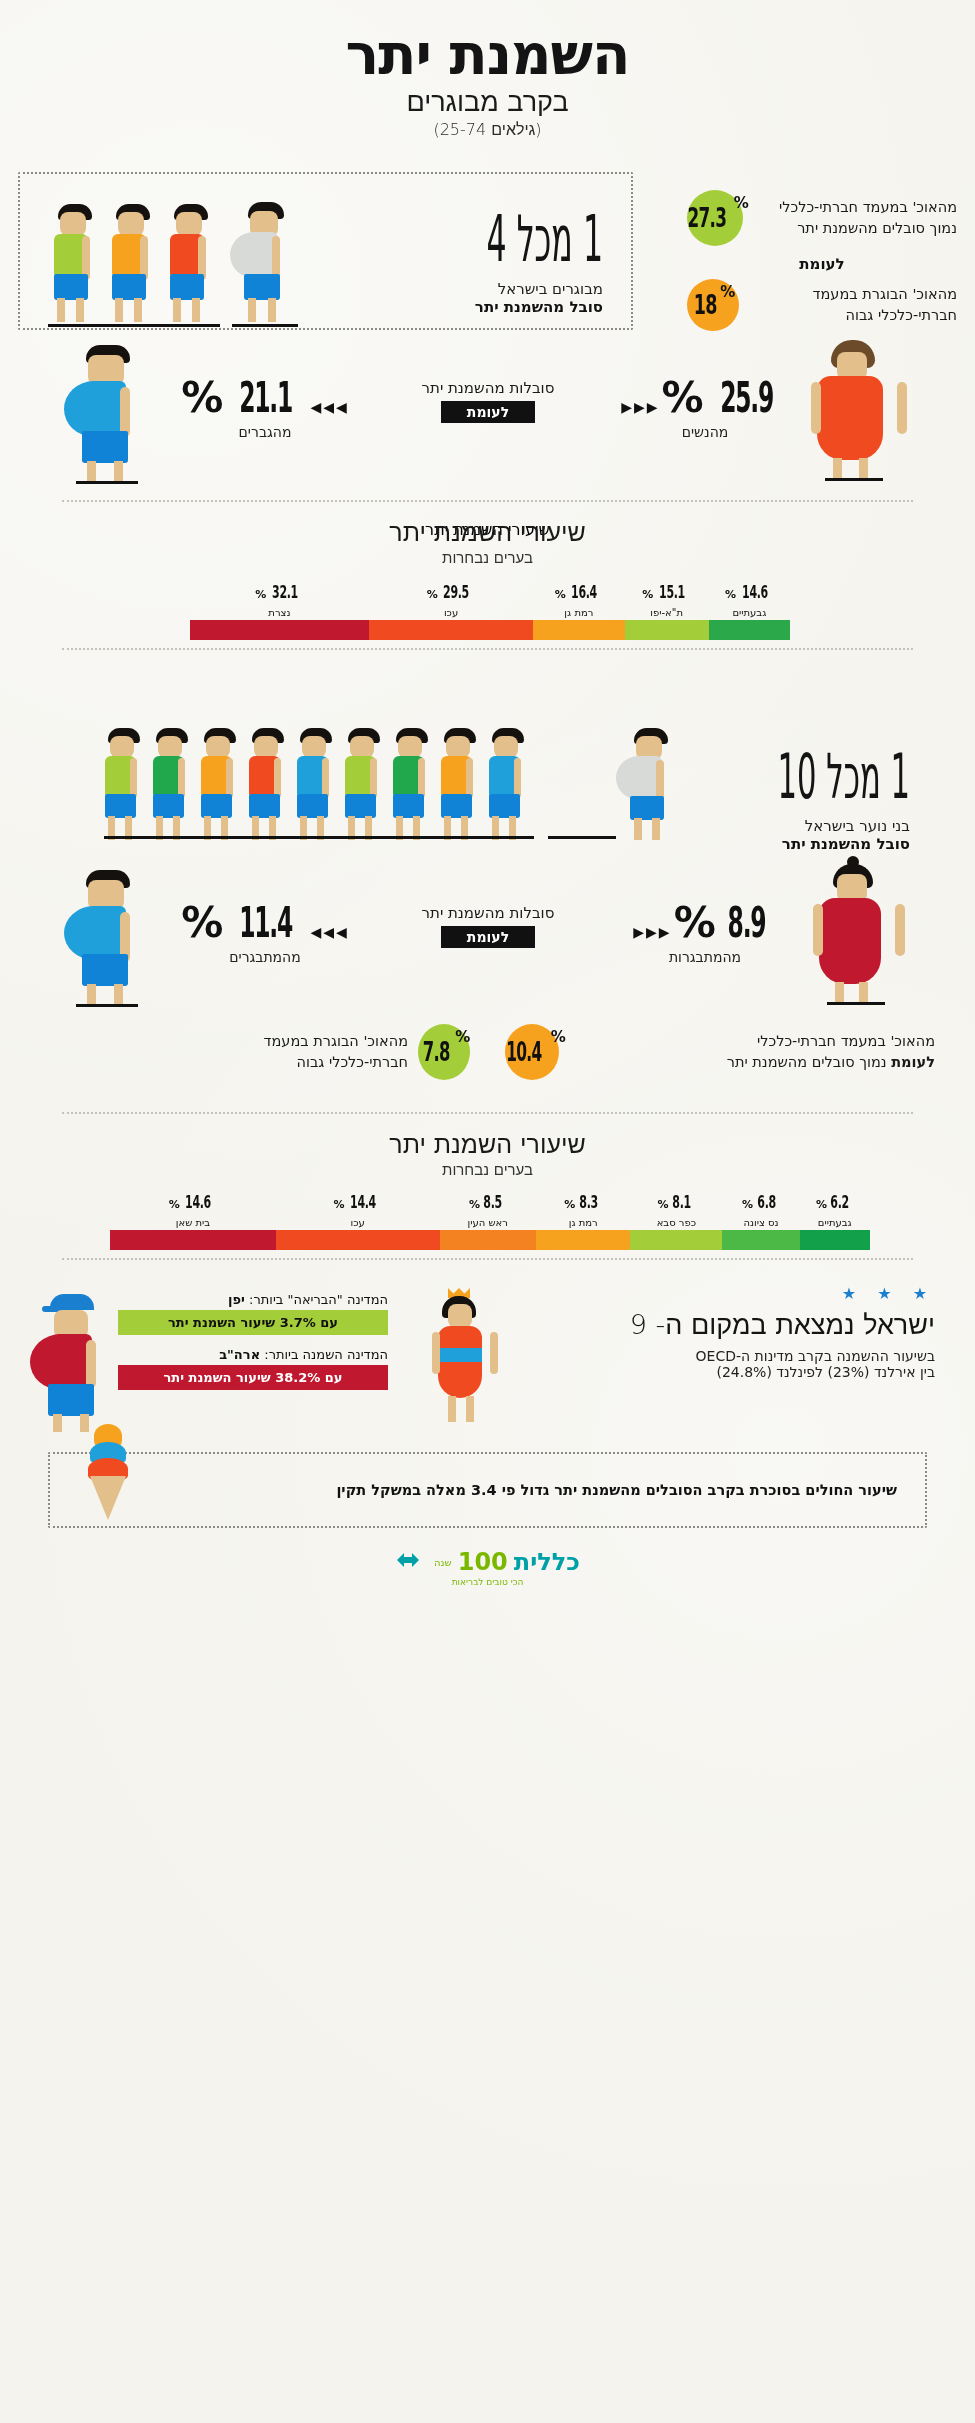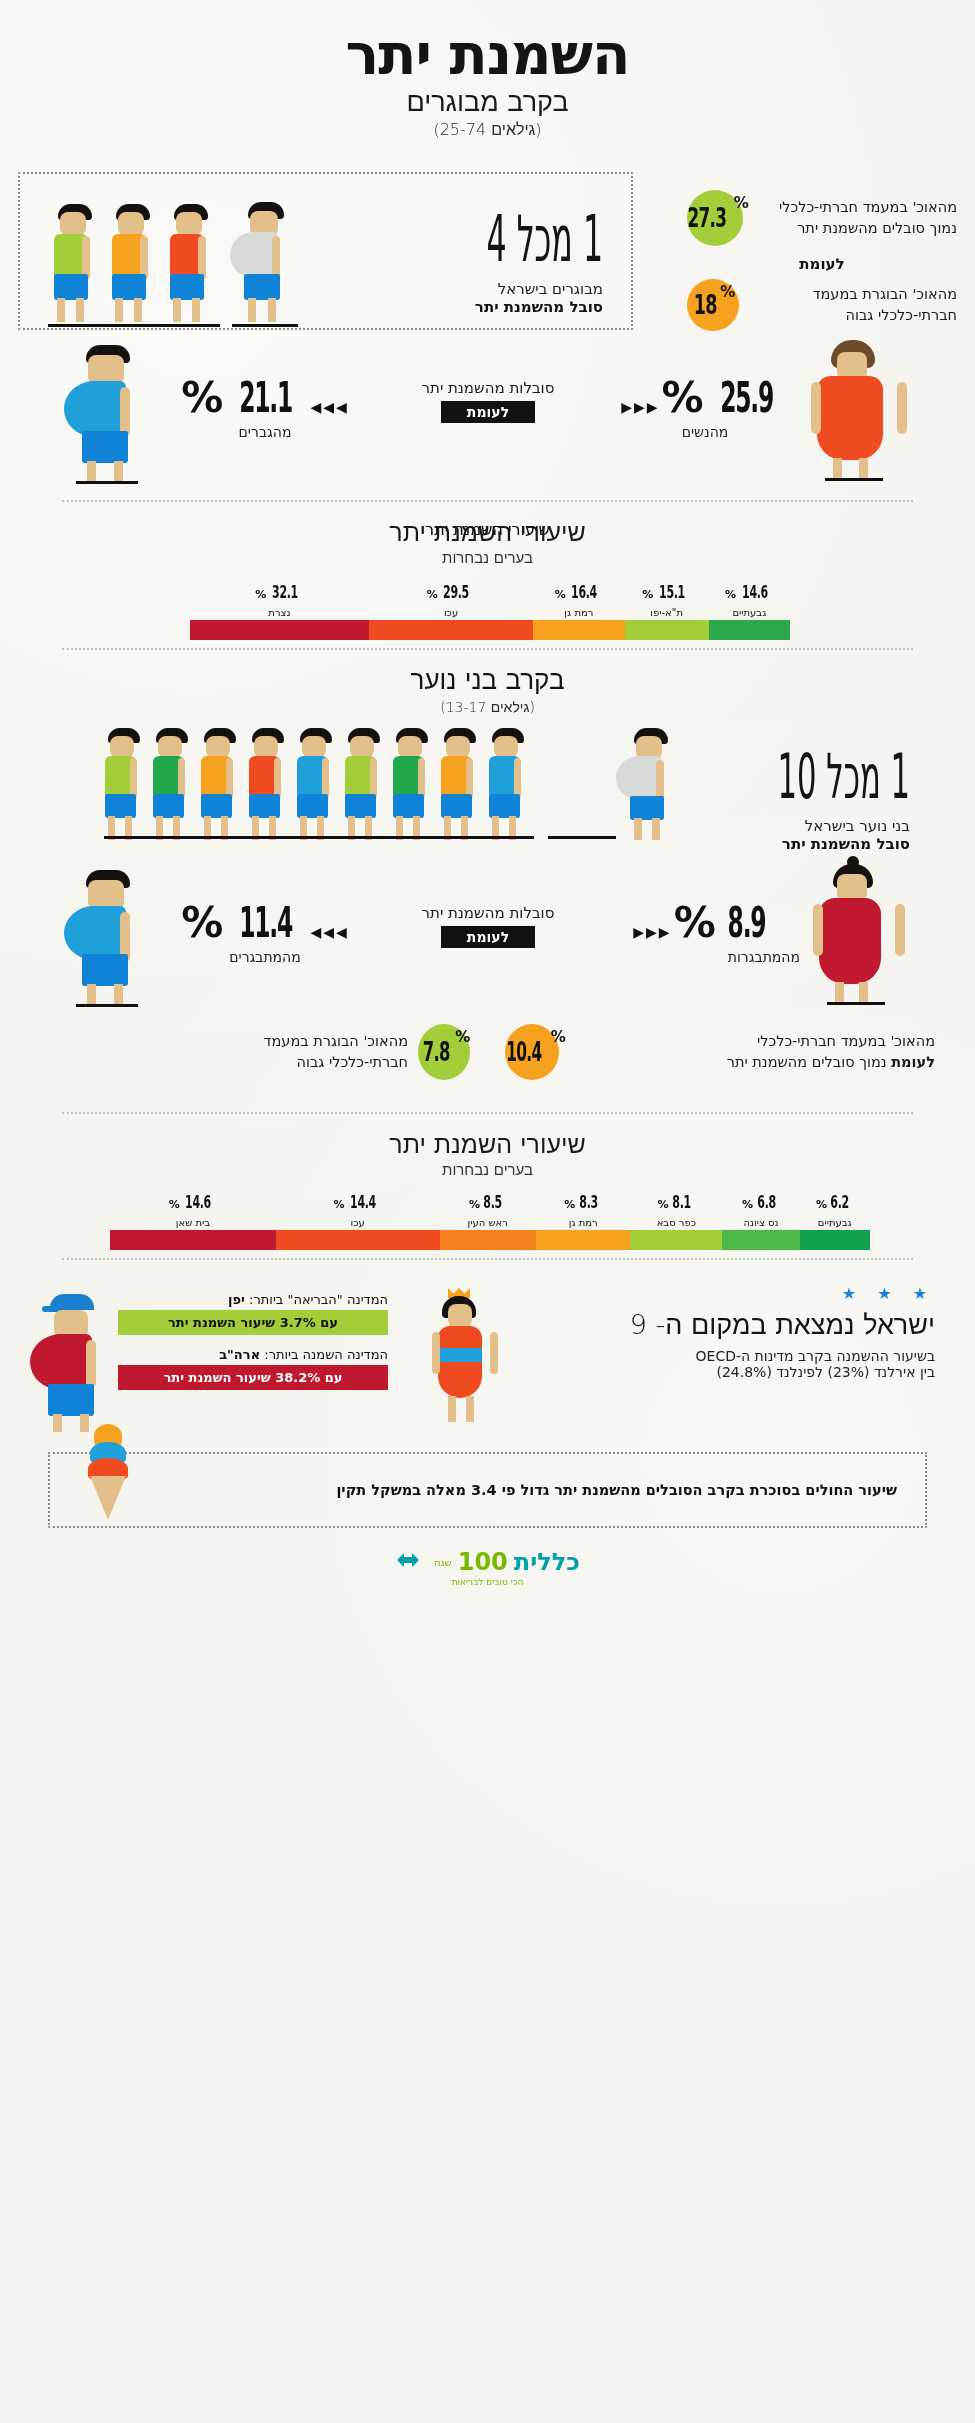--- a/index.html
+++ b/index.html
@@ -271,22 +271,20 @@
         </div>
         <div class="bar-seg" style="flex: 0 0 29.805%; background: rgb(192, 24, 46); position: relative; height: 20px;">
           <div class="bar-city" style="bottom: 22px;">נצרת</div>
           <div class="bar-val" style="bottom: 38px;"><span class="cond" style="display: inline-block; transform: scaleX(0.68);">32.1</span><span class="pc">%</span></div>
         </div>
       </div>
     </div>
 
   <div class="abs hr-dot" style="left:62px; right:62px; top:648px;"></div>
 
-  <div class="abs center" style="left:0; right:0; top:665px; font-size:26px; font-weight:300; color:#141414;">בקרב בני נוער</div>
-  <div class="abs center" style="left:0; right:0; top:699px; font-size:14px; color:#2b2b2b; font-weight:300;">(גילאים 13-17)</div>
 
   <div class="abs" style="left:70px; top:728px; width:840px; height:120px;">
 
     <div class="abs" style="right:0px; top:12px; text-align:right; width:250px;">
       <div class="cond" style="font-size:62px;font-weight:300;color:#141414;transform:scaleX(0.55);transform-origin:right center;">1 מכל 10</div>
       <div style="font-size:15px;color:#1f1f1f;margin-top:4px;">בני נוער בישראל</div>
       <div style="font-size:15px;font-weight:800;color:#111;">סובל מהשמנת יתר</div>
     </div>
 
     <div class="abs" id="youth-figures" style="left:28px; top:0; width:570px; height:118px;">
@@ -427,21 +425,21 @@
         <span class="vs-black">לעומת</span>
       </div>
     </div>
 
     <div class="abs center" style="left:610px; top:38px; width:190px;">
       <div style="display:flex;align-items:baseline;justify-content:center;gap:2px;">
         <span class="bignum cond" style="transform:scaleX(0.62);">8.9</span>
         <span class="bignum p">%</span>
         <span class="arrows">▶▶▶</span>
       </div>
-      <div class="smalllbl" style="margin-top:2px;text-align:right;">מהמתבגרות</div>
+      <div class="smalllbl" style="margin-top:2px;">מהמתבגרות</div>
     </div>
   </div>
 
   <div class="abs" style="top:1020px; left:0; width:975px; height:80px;">
 
     <div class="abs" style="right:40px; top:4px; width:430px; display:flex; align-items:center; gap:10px;">
       <div class="ses-text" style="flex:1;">
         <div>מהאוכ' במעמד חברתי-כלכלי</div>
         <div>
           <span style="font-weight:800;">לעומת</span>

